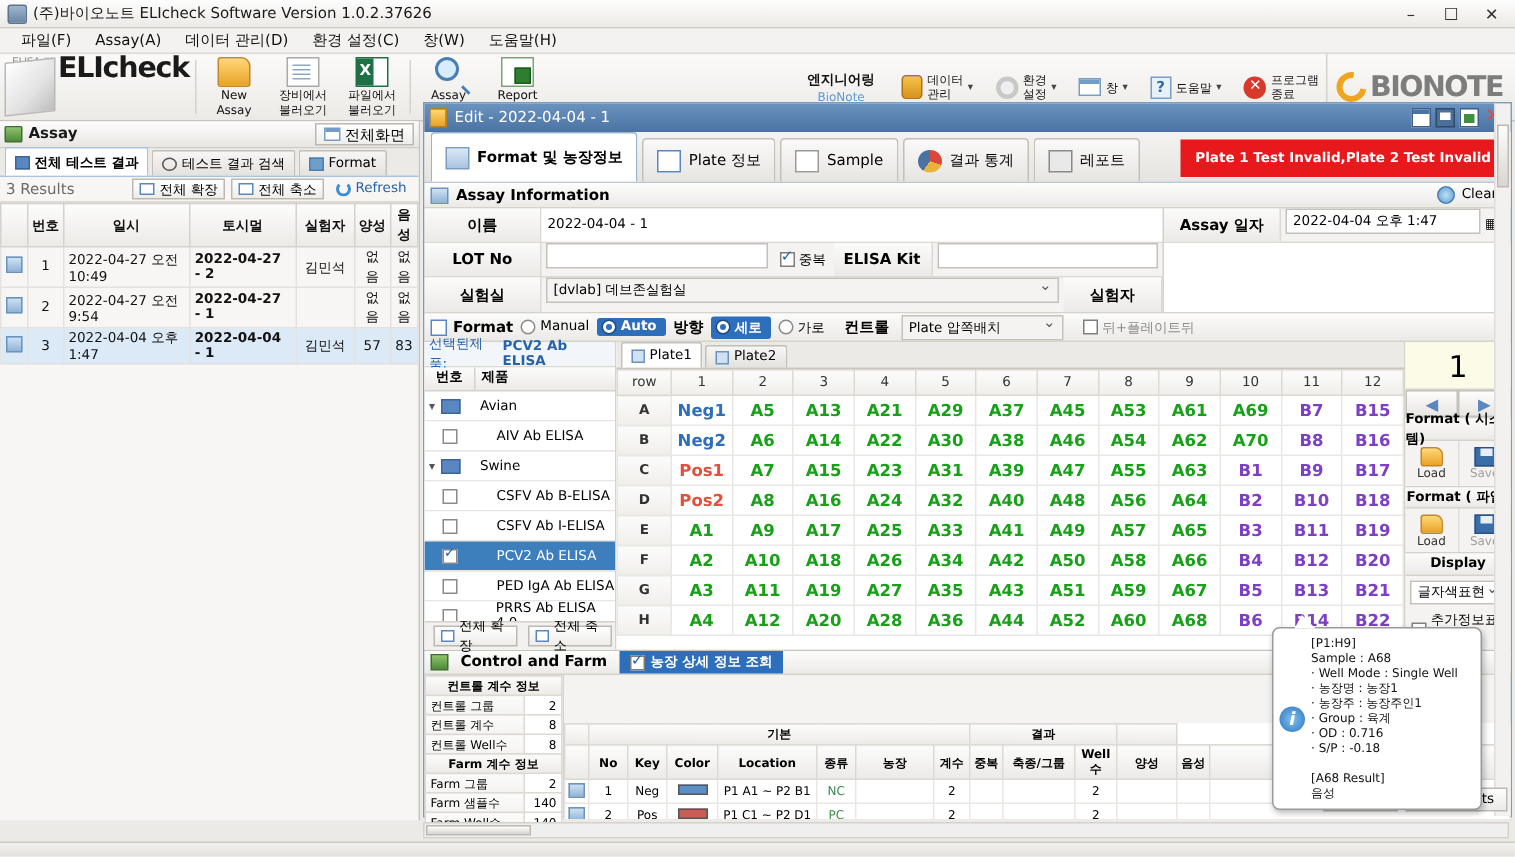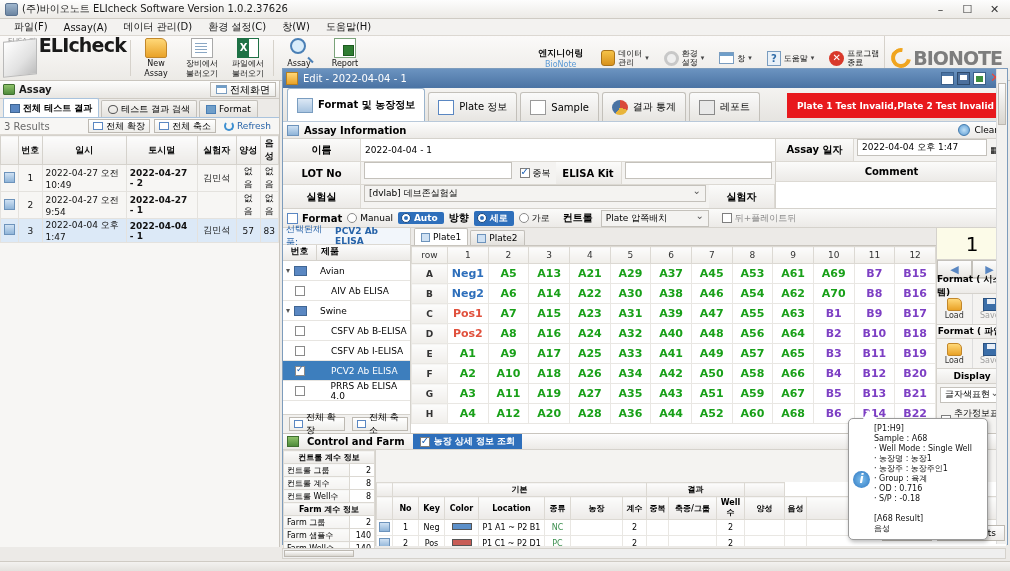--- a/index.html
+++ b/index.html
@@ -602,21 +602,20 @@
           <div class="fselect">[dvlab] 데브존실험실</div>
           <div class="flabel" style="width:66px">실험자</div>
         </div>
       </div>
       <div class="info-right">
         <div class="frow">
           <div class="flabel">Assay 일자</div>
           <div class="finput">2022-04-04 오후  1:47</div>
           <span style="align-self:center; font-size:9px; padding-right:4px;">▦▾</span>
         </div>
-        <div class="cmt-head">Comment</div>
         <div class="cmt-body"></div>
       </div>
     </div>
 
     <div class="fmt-bar">
       <div class="fmt-ttl">
         <span class="fmt-ic"></span>
         <span>Format</span>
       </div>
       <div class="radio">
@@ -674,20 +673,24 @@
             <span class="p-cb"></span>
             <span class="p-name">CSFV Ab B-ELISA</span>
           </div>
           <div class="pitem grp">
             <span class="p-cb"></span>
             <span class="p-name">CSFV Ab I-ELISA</span>
           </div>
           <div class="pitem grp sel">
             <span class="p-cb on"></span>
             <span class="p-name">PCV2 Ab ELISA</span>
+          </div>
+          <div class="pitem grp">
+            <span class="p-cb"></span>
+            <span class="p-name">PED IgA Ab ELISA</span>
           </div>
           <div class="pitem grp">
             <span class="p-cb"></span>
             <span class="p-name">PRRS Ab ELISA 4.0</span>
           </div>
 
         </div>
         <div class="prod-foot">
           <div class="mini-btn" style="flex:1; justify-content:center;">
             <span class="ic-exp"></span>

